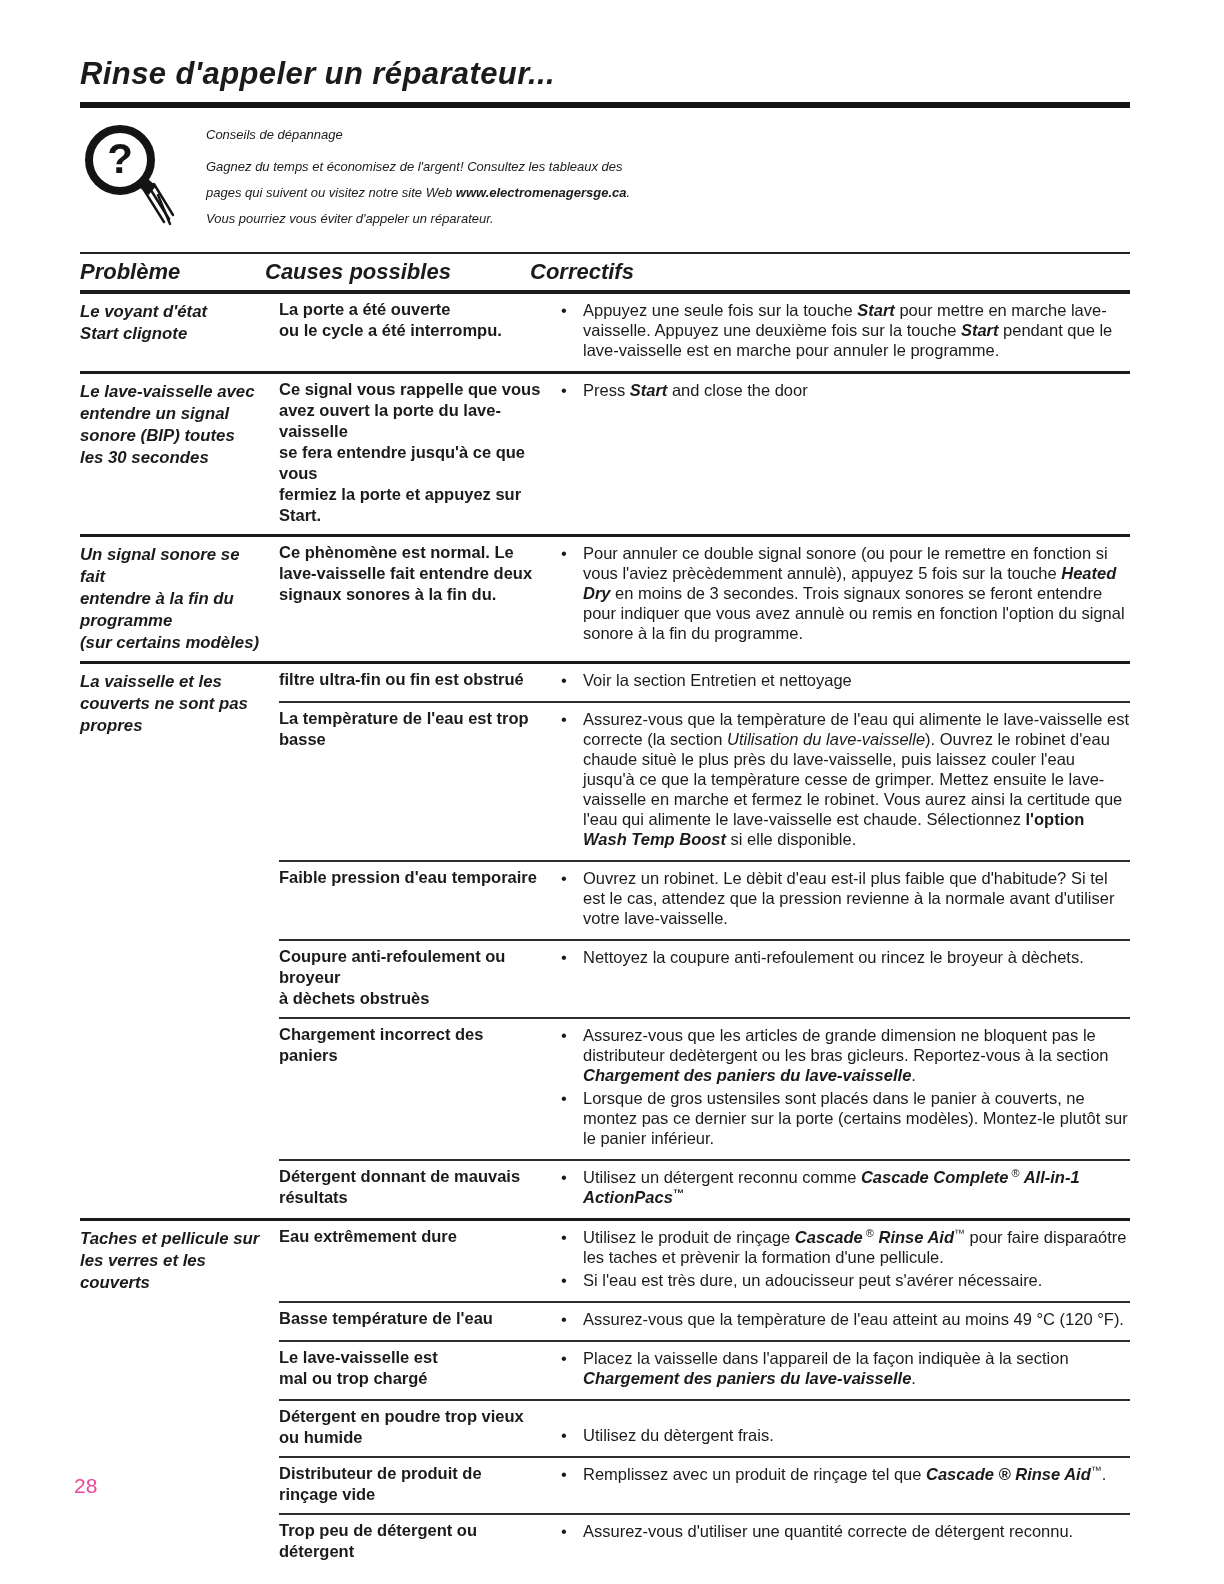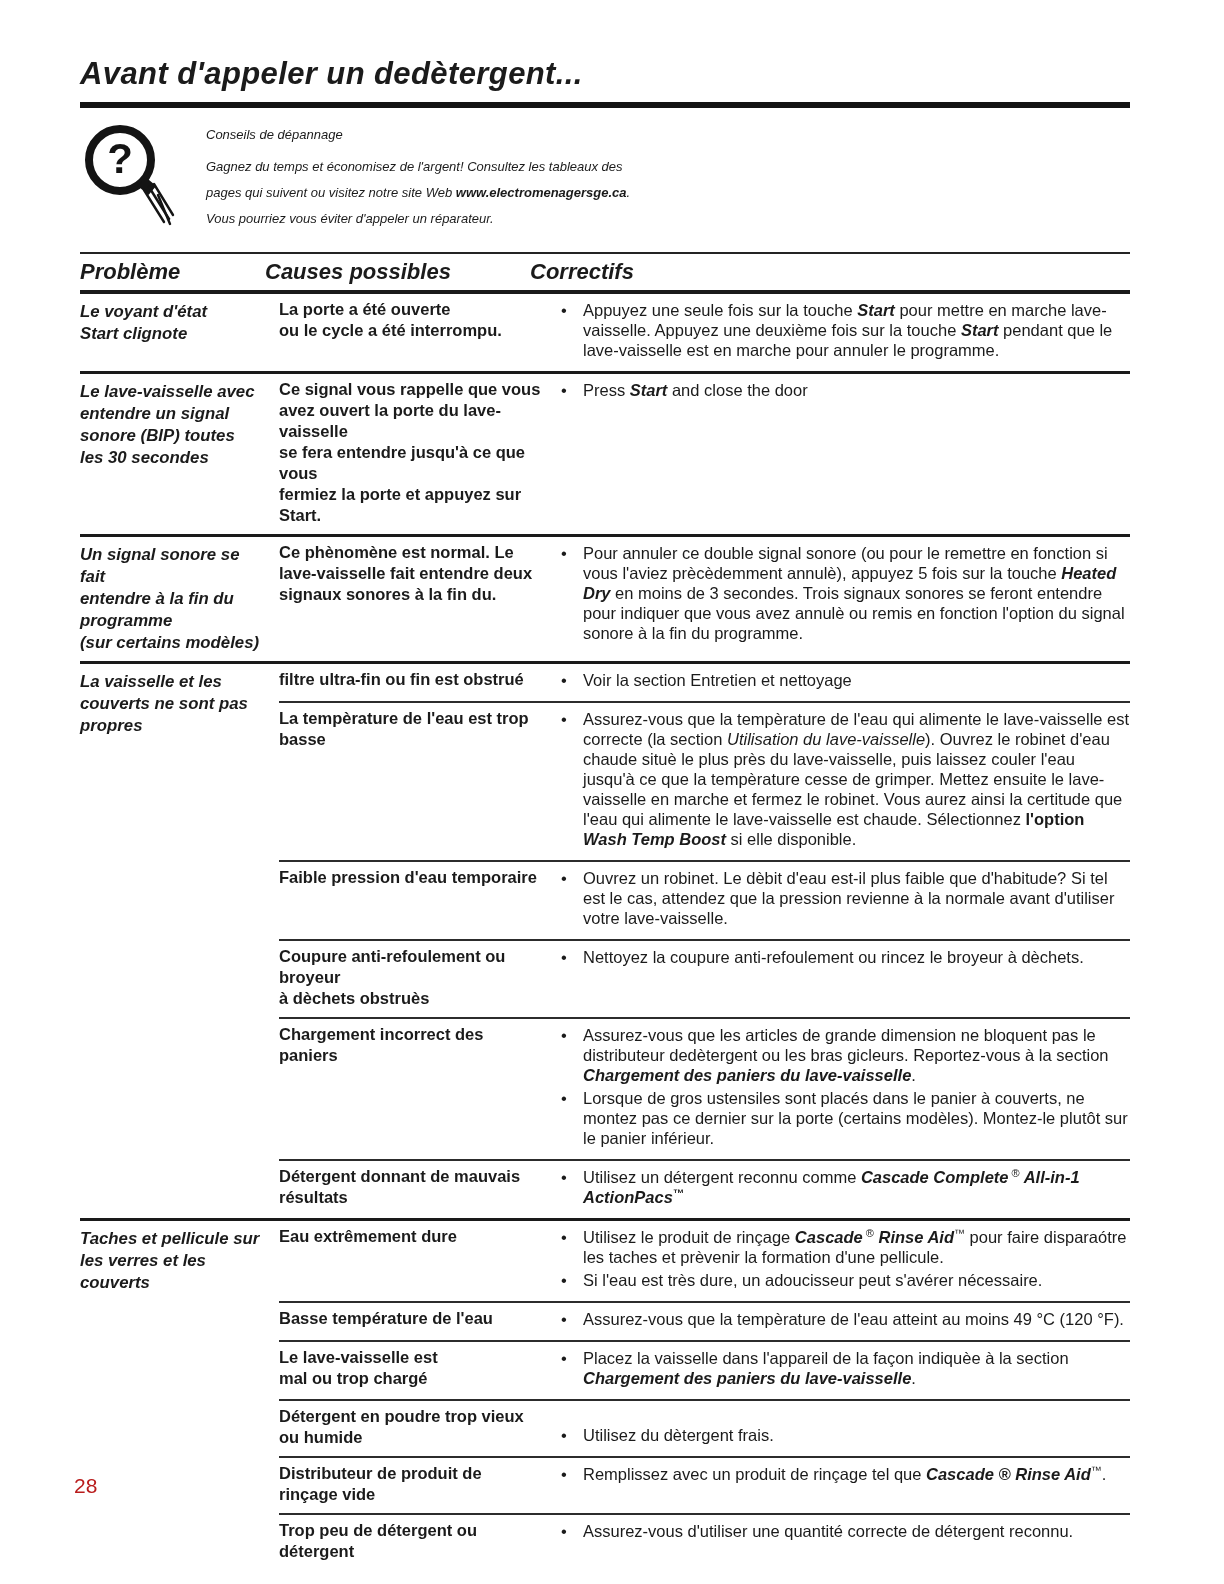--- a/index.html
+++ b/index.html
@@ -37,28 +37,28 @@
   .subrow + .subrow{border-top:2px solid #2c2c2c;}
   .cell-cause{flex:0 0 265px;font-weight:bold;padding-right:14px;line-height:21px;}
   .cell-correctif{flex:1;padding-top:1px;}
   .vbottom .cell-correctif{display:flex;flex-direction:column;justify-content:flex-end;}
   .bullet{display:flex;margin-bottom:3px;}
   .bullet-dot{flex:0 0 22px;padding-left:3px;}
   .bullet-text{flex:1;}
   .b{font-weight:bold;}
   .i{font-style:italic;}
   .sup{vertical-align:super;font-size:11px;line-height:0;}
-  .page-number{position:absolute;left:74px;top:1474px;font-size:21px;color:#b91c1c;}
+  .page-number{position:absolute;left:74px;top:1474px;font-size:21px;color:#ec4899;}
 </style>
 </head>
 <body>
 
 <div class="content">
 
-  <h1 class="page-title">Avant d'appeler un dedètergent...</h1>
+  <h1 class="page-title">Rinse d'appeler un réparateur...</h1>
   <div class="title-rule"></div>
 
   <div class="intro">
     <div class="icon-wrap">
       <svg width="104" height="112" viewBox="0 0 104 112" aria-hidden="true">
         <circle cx="40" cy="40" r="31" fill="none" stroke="#141414" stroke-width="8"></circle>
         <text x="40" y="53" text-anchor="middle" font-family="Liberation Sans, sans-serif" font-size="42" font-weight="bold" fill="#141414">?</text>
         <rect x="60" y="60" width="14" height="12" fill="#141414" transform="rotate(40 67 66)"></rect>
         <g stroke="#141414" stroke-width="2.4" stroke-linecap="round">
           <line x1="64" y1="70" x2="84" y2="102"></line>

